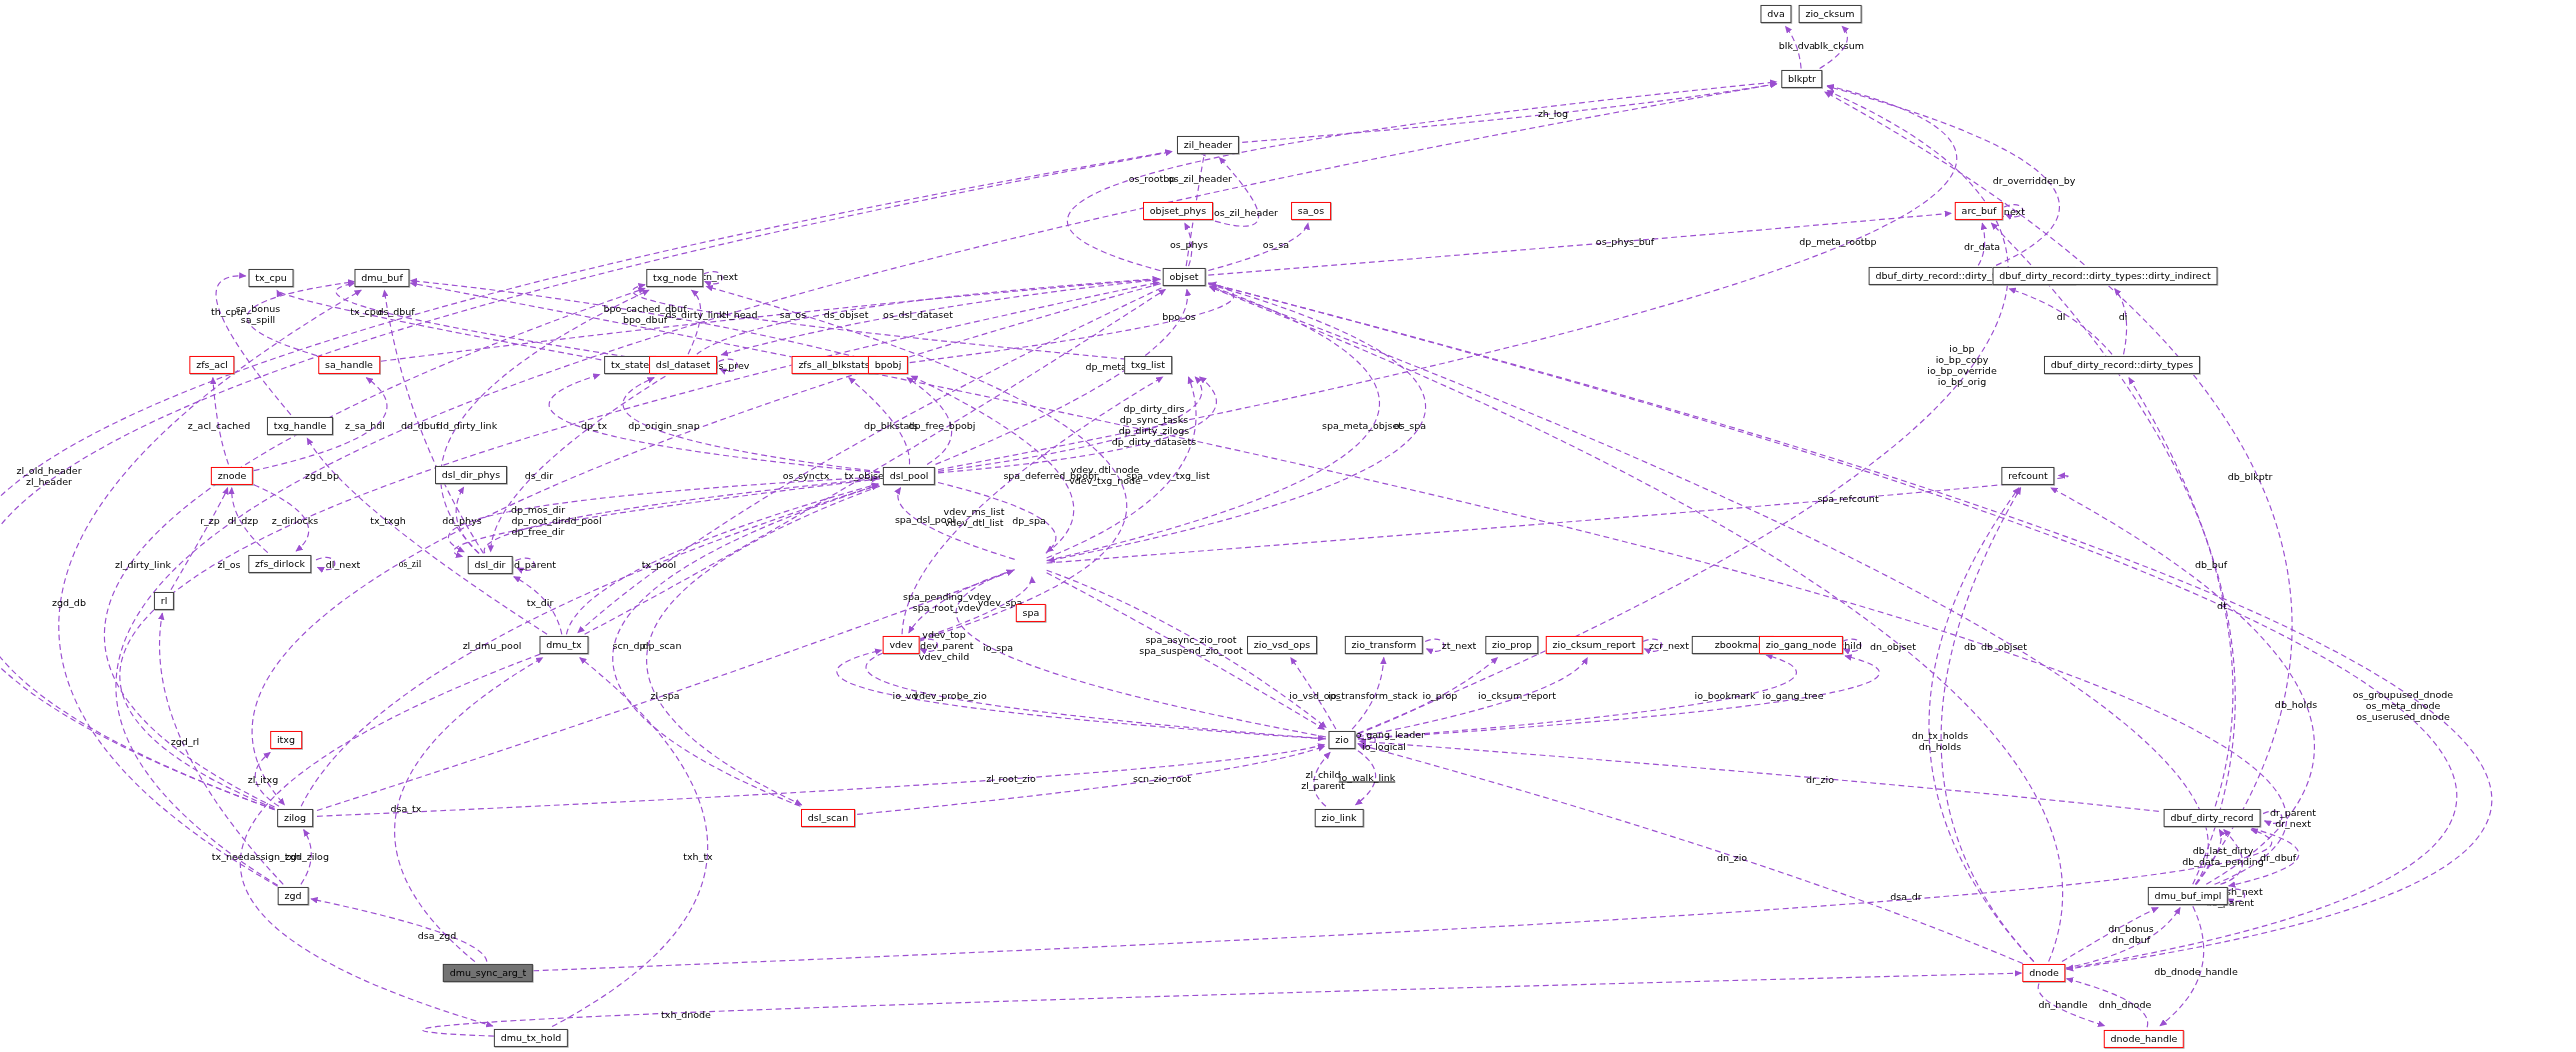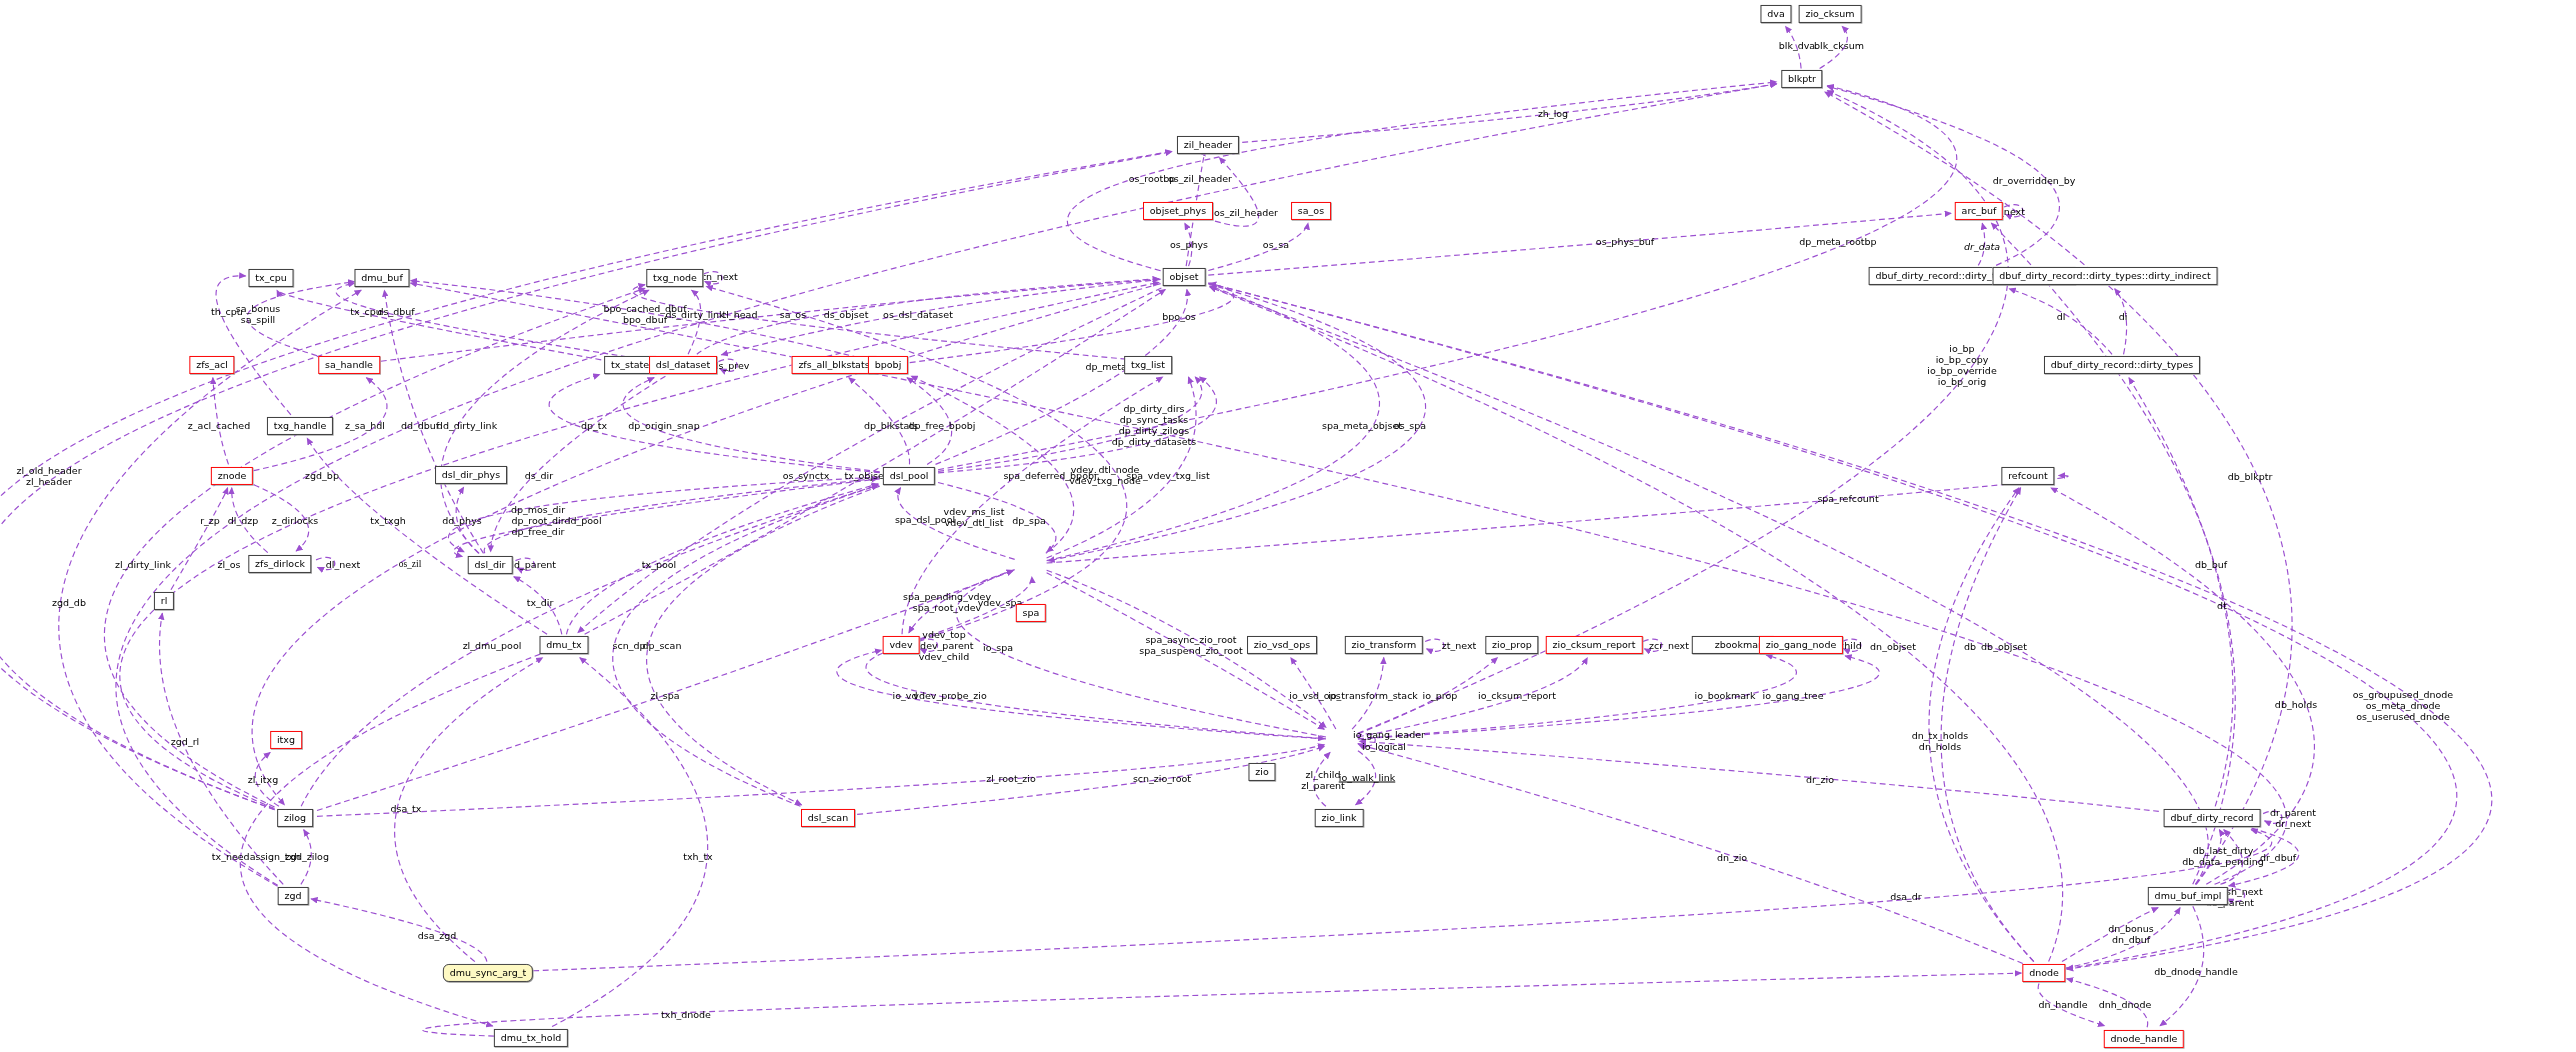--- a/index.html
+++ b/index.html
@@ -5,21 +5,21 @@
   html,body{margin:0;padding:0;background:#ffffff;}
   body{width:2576px;height:1052px;position:relative;overflow:hidden;
        font-family:"DejaVu Sans",sans-serif;}
   #canvas{position:absolute;left:0;top:0;width:2576px;height:1052px;}
   svg#edges{position:absolute;left:0;top:0;}
   .node{position:absolute;transform:translate(-50%,-50%);background:#ffffff;
         border:1.5px solid #3c3c3c;box-shadow:0.7px 0.7px 0 #9a9a9a;
         padding:2.2px 5.8px;font-size:9.5px;line-height:11.7px;color:#000;
         white-space:nowrap;z-index:3;}
   .node.red{border-color:#fb0405;}
-  .node.main{background:#fef9c3;border-color:#444;border-radius:6px;}
+  .node.main{background:#737373;border-color:#444;}
   .elabel{position:absolute;transform:translate(-50%,-50%);font-size:9.5px;
           line-height:11px;color:#000;white-space:pre-line;text-align:center;
           z-index:2;pointer-events:none;}
 </style>
 </head>
 <body>
 
 <div id="canvas">
   <svg id="edges" width="2576" height="1052" viewBox="0 0 3532 1443">
     <defs>
@@ -165,21 +165,21 @@
       <div class="elabel" style="left: 1553px; top: 113px;">zh_log</div>
       <div class="elabel" style="left: 1152px; top: 178px;">os_rootbp</div>
       <div class="elabel" style="left: 1200px; top: 178px;">os_zil_header</div>
       <div class="elabel" style="left: 1246px; top: 212px;">os_zil_header</div>
       <div class="elabel" style="left: 1189px; top: 244px;">os_phys</div>
       <div class="elabel" style="left: 1276px; top: 244px;">os_sa</div>
       <div class="elabel" style="left: 1625px; top: 241px;">os_phys_buf</div>
       <div class="elabel" style="left: 1838px; top: 241px;">dp_meta_rootbp</div>
       <div class="elabel" style="left: 2034px; top: 180px;">dr_overridden_by</div>
       <div class="elabel" style="left: 2009px; top: 211px;">b_next</div>
-      <div class="elabel" style="left: 1982px; top: 246px; font-style: italic;">dr_data</div>
+      <div class="elabel" style="left: 1982px; top: 246px;">dr_data</div>
       <div class="elabel" style="left: 2061px; top: 316px;">dl</div>
       <div class="elabel" style="left: 2123px; top: 316px;">di</div>
       <div class="elabel" style="left: 227px; top: 311px;">th_cpu</div>
       <div class="elabel" style="left: 258px; top: 314px;">sa_bonus
 sa_spill</div>
       <div class="elabel" style="left: 366px; top: 311px;">tx_cpu</div>
       <div class="elabel" style="left: 396px; top: 311px;">ds_dbuf</div>
       <div class="elabel" style="left: 645px; top: 314px;">bpo_cached_dbuf
 bpo_dbuf</div>
       <div class="elabel" style="left: 695px; top: 314px;">ds_dirty_link</div>
@@ -340,21 +340,21 @@
       <div class="node " style="left: 490px; top: 565px;">dsl_dir</div>
       <div class="node red" style="left: 1031px; top: 565px; margin-top: 48px;">spa</div>
       <div class="node " style="left: 564px; top: 645px;">dmu_tx</div>
       <div class="node red" style="left: 901px; top: 645px;">vdev</div>
       <div class="node " style="left: 1282px; top: 645px;">zio_vsd_ops</div>
       <div class="node " style="left: 1384px; top: 645px;">zio_transform</div>
       <div class="node " style="left: 1512px; top: 645px;">zio_prop</div>
       <div class="node red" style="left: 1594px; top: 645px;">zio_cksum_report</div>
       <div class="node " style="left: 1733px; top: 645px; padding-left: 22px;">zbookmark</div>
       <div class="node red" style="left: 1801px; top: 645px;">zio_gang_node</div>
-      <div class="node " style="left: 1262px; top: 740px; margin-top: 32px;">zio</div>
+      <div class="node " style="left: 1342px; top: 740px;">zio</div>
       <div class="node " style="left: 1339px; top: 818px;">zio_link</div>
       <div class="node red" style="left: 828px; top: 818px;">dsl_scan</div>
       <div class="node " style="left: 295px; top: 818px;">zilog</div>
       <div class="node " style="left: 293px; top: 896px;">zgd</div>
       <div class="node red" style="left: 286px; top: 740px;">itxg</div>
       <div class="node main" style="left: 488px; top: 973px;">dmu_sync_arg_t</div>
       <div class="node " style="left: 531px; top: 1038px;">dmu_tx_hold</div>
       <div class="node " style="left: 2212px; top: 818px;">dbuf_dirty_record</div>
       <div class="node " style="left: 2188px; top: 896px;">dmu_buf_impl</div>
       <div class="node red" style="left: 2044px; top: 973px;">dnode</div>

